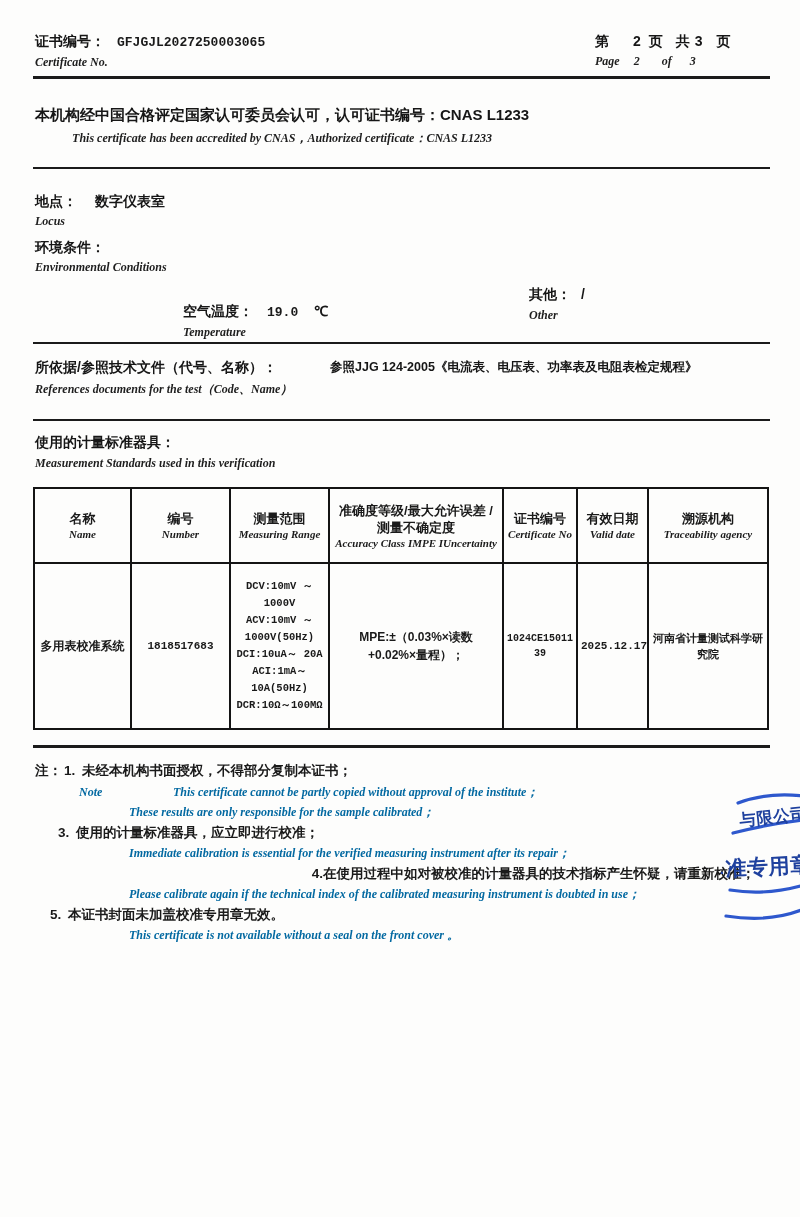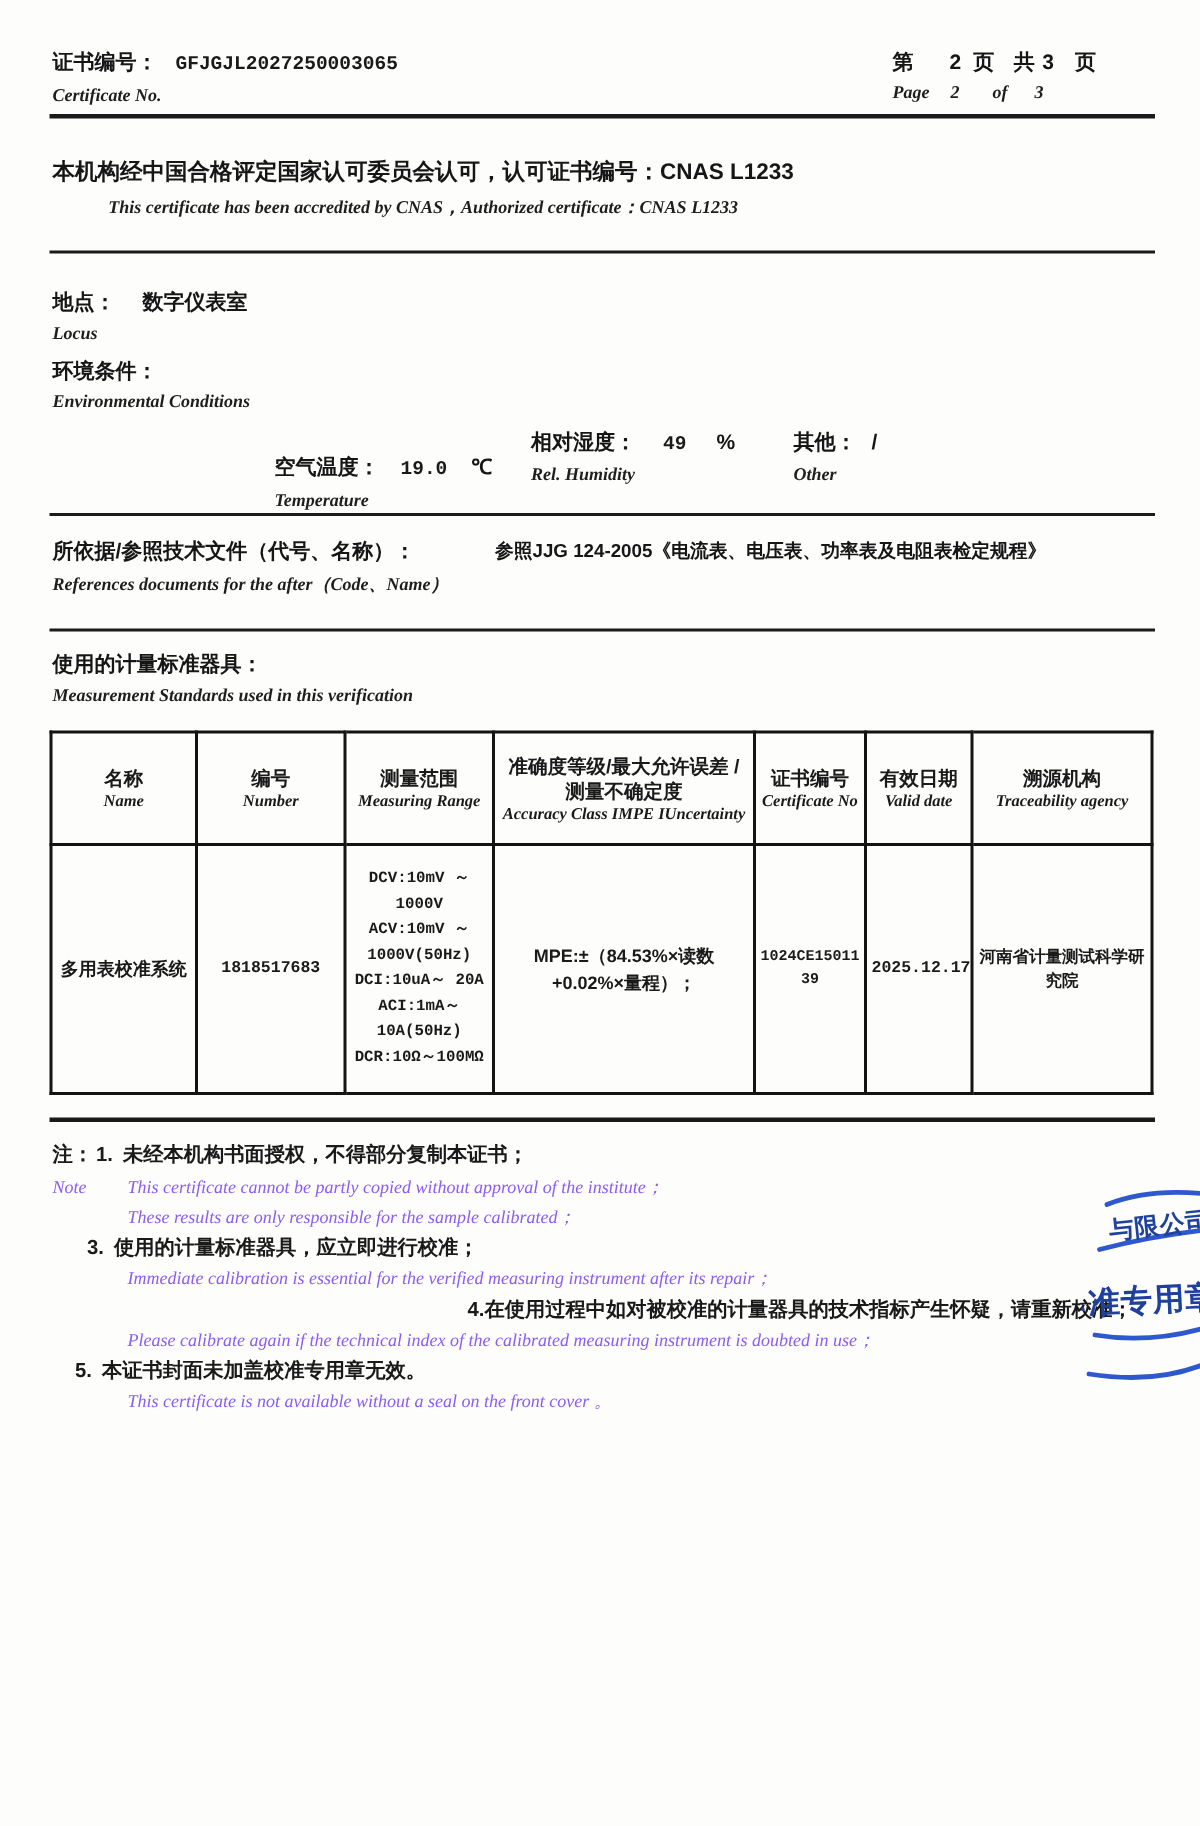--- a/index.html
+++ b/index.html
@@ -32,21 +32,21 @@
   .th-en{font-family:"Liberation Serif",serif;font-style:italic;font-weight:700;font-size:11px;line-height:14px;}
   .cell-zh{font-size:12px;font-weight:700;}
   .cell-mono{font-family:"Liberation Mono","DejaVu Sans Mono",monospace;font-weight:700;font-size:11px;}
   .range-line{display:block;font-family:"Liberation Mono","DejaVu Sans Mono",monospace;font-weight:700;font-size:10.5px;line-height:17px;white-space:nowrap;}
   .certno-cell{font-family:"Liberation Mono","DejaVu Sans Mono",monospace;font-weight:700;font-size:10px;word-break:break-all;line-height:15px;}
   .agency-cell{font-size:11px;font-weight:700;line-height:16px;}
   .mpe-cell{font-size:12px;font-weight:700;line-height:18px;}
 
   .nline{white-space:nowrap;line-height:20.5px;height:20.5px;}
   .zh-note{font-size:13.5px;font-weight:700;}
-  .en-note{font-family:"Liberation Serif",serif;font-style:italic;font-weight:400;font-size:12px;color:#8b5cf6;}
+  .en-note{font-family:"Liberation Serif",serif;font-style:italic;font-weight:700;font-size:12px;color:#0369a1;margin-left:44px;}
   .num{font-size:13.5px;font-weight:700;display:inline-block;width:18px;}
   .notelbl{display:inline-block;width:50px;}
 </style>
 </head>
 <body>
 
 <div class="page">
 
   <div class="abs" style="top:32px;left:35px;">
     <div class="nowrap">
@@ -84,38 +84,32 @@
     <div class="zh f14">环境条件：</div>
     <div class="en f12e" style="margin-top:4px;">Environmental Conditions</div>
   </div>
 
   <div class="abs" style="top:285px;left:183px;margin-top:17px;">
     <div class="nowrap">
       <span class="zh f14">空气温度：</span><span class="mono" style="font-size:13px;margin-left:14px;">19.0</span><span class="zh f14" style="margin-left:16px;">℃</span>
     </div>
     <div class="en f12e" style="margin-top:5px;">Temperature</div>
   </div>
-  <div class="abs" style="top:285px;left:354px;">
-    <div class="nowrap">
-      <span class="zh f14">相对湿度：</span><span class="mono" style="font-size:13px;margin-left:18px;">49</span><span class="zh f14" style="margin-left:20px;">%</span>
-    </div>
-    <div class="en f12e" style="margin-top:5px;">Rel. Humidity</div>
-  </div>
   <div class="abs" style="top:285px;left:529px;">
     <div class="nowrap">
       <span class="zh f14">其他：</span><span class="zh f14" style="margin-left:10px;">/</span>
     </div>
     <div class="en f12e" style="margin-top:5px;">Other</div>
   </div>
 
   <div class="rule" style="top:342px;height:2px;"></div>
 
   <div class="abs" style="top:358px;left:35px;">
     <div class="zh f14 nowrap">所依据/参照技术文件（代号、名称）：</div>
-    <div class="en f12e nowrap" style="margin-top:6px;">References documents for the after（Code、Name）</div>
+    <div class="en f12e nowrap" style="margin-top:6px;">References documents for the test（Code、Name）</div>
   </div>
   <div class="abs zh nowrap" style="top:359px;left:330px;font-size:12.5px;">参照JJG 124-2005《电流表、电压表、功率表及电阻表检定规程》</div>
 
   <div class="rule" style="top:419px;height:2px;"></div>
 
   <div class="abs" style="top:433px;left:35px;">
     <div class="zh f14">使用的计量标准器具：</div>
     <div class="en f12e" style="margin-top:5px;">Measurement Standards used in this verification</div>
   </div>
 
@@ -166,21 +160,21 @@
       <td>
         <span class="range-line">DCV:10mV ～</span>
         <span class="range-line">1000V</span>
         <span class="range-line">ACV:10mV ～</span>
         <span class="range-line">1000V(50Hz)</span>
         <span class="range-line">DCI:10uA～ 20A</span>
         <span class="range-line">ACI:1mA～</span>
         <span class="range-line">10A(50Hz)</span>
         <span class="range-line">DCR:10Ω～100MΩ</span>
       </td>
-      <td class="mpe-cell" style="padding:0 6px;">MPE:±（84.53%×读数+0.02%×量程）；</td>
+      <td class="mpe-cell" style="padding:0 6px;">MPE:±（0.03%×读数+0.02%×量程）；</td>
       <td class="certno-cell">1024CE1501139</td>
       <td class="cell-mono">2025.12.17</td>
       <td class="agency-cell" style="padding:0 2px;">河南省计量测试科学研究院</td>
     </tr>
   </tbody>
     </table>
 
   <div class="rule" style="top:745px;height:3px;"></div>
 
   <div class="abs" style="top:760px;left:35px;width:720px;">

